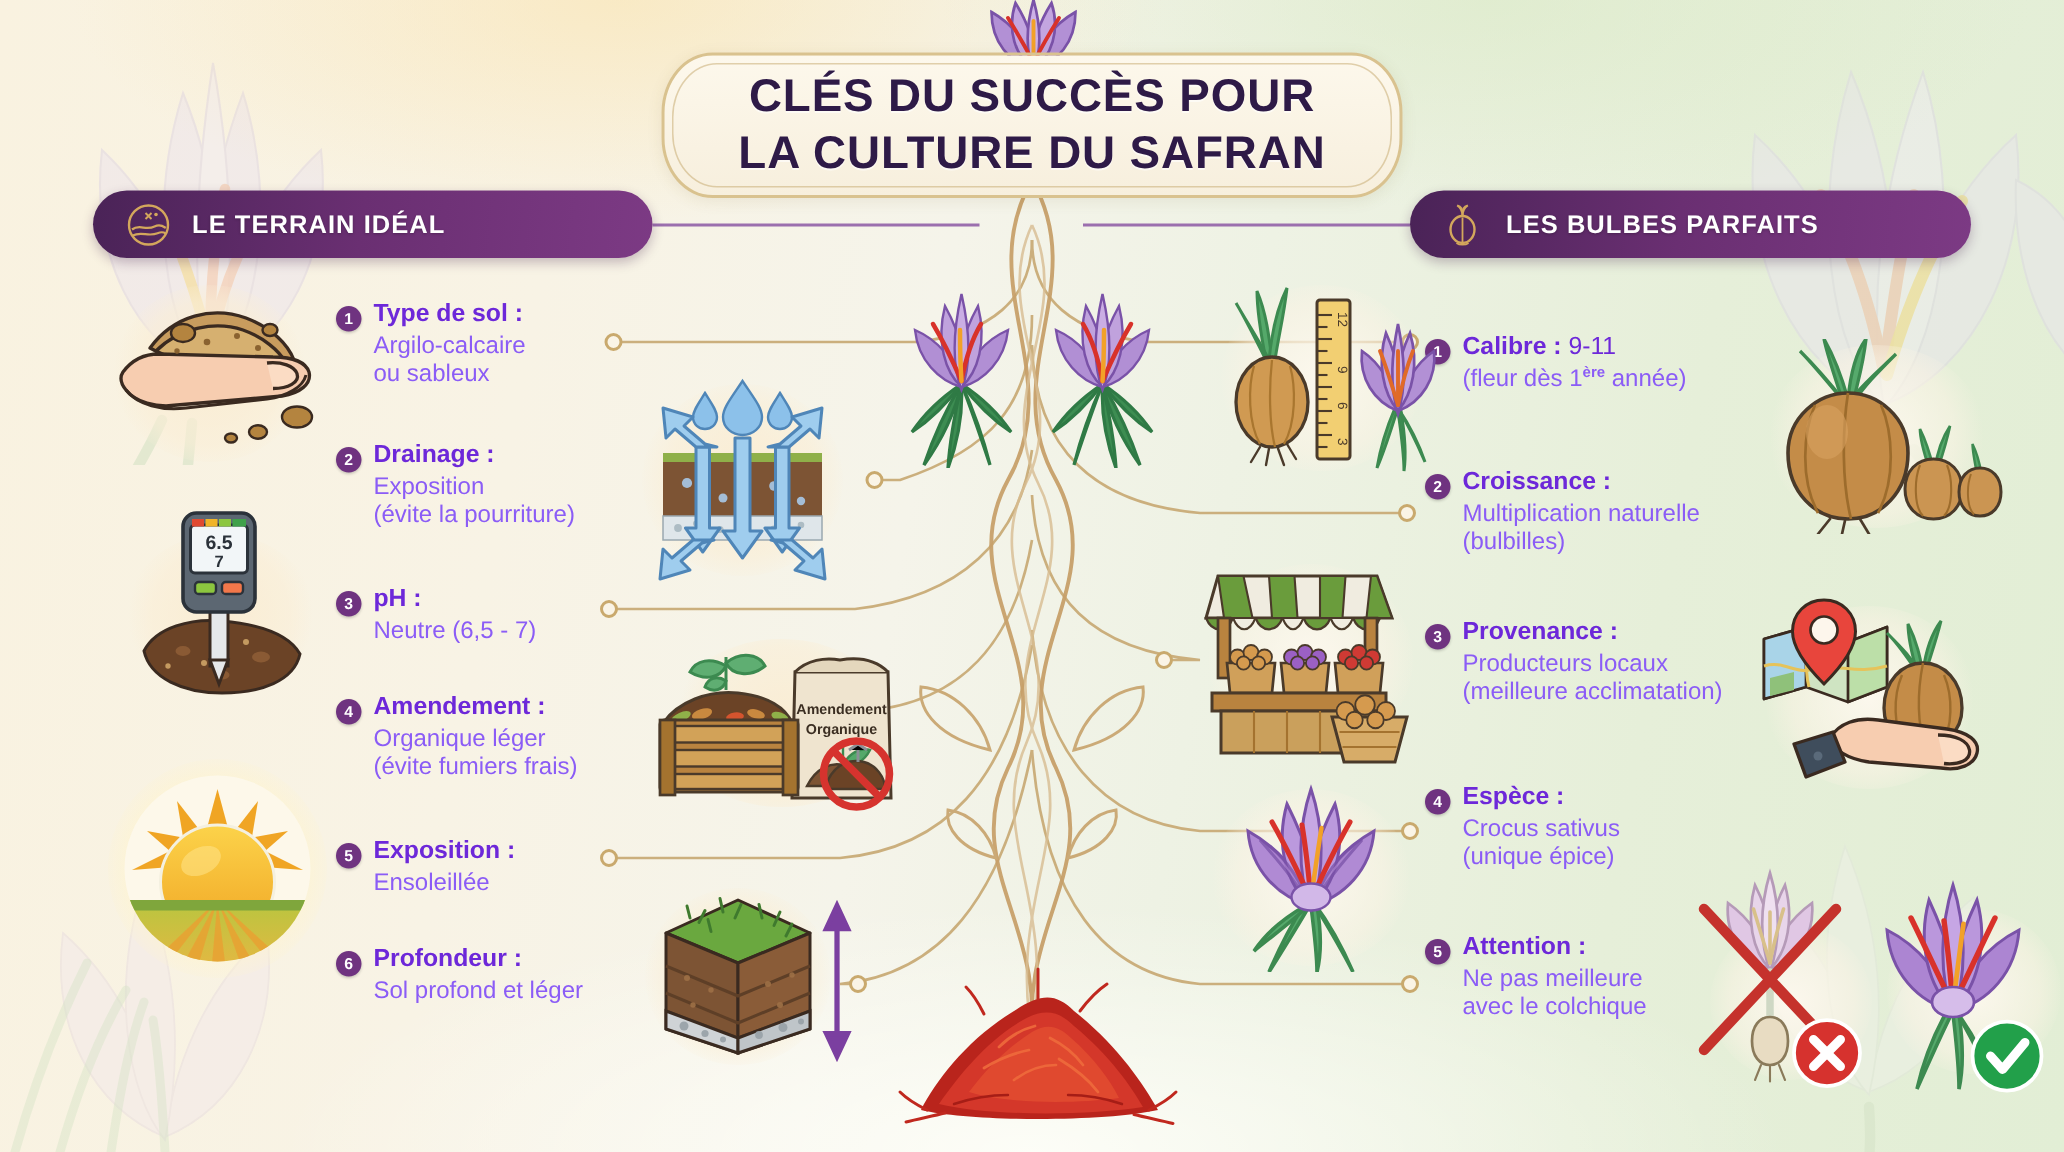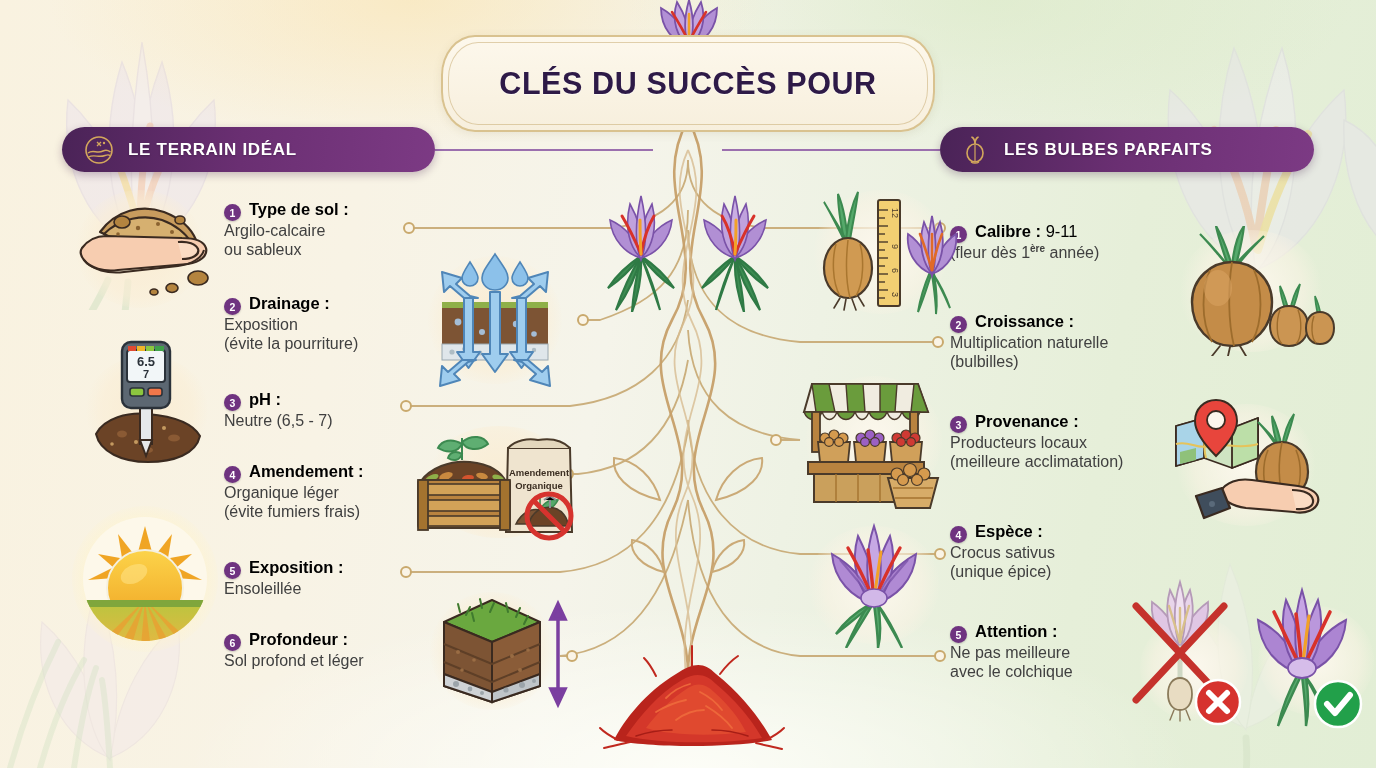--- a/index.html
+++ b/index.html
@@ -78,23 +78,23 @@
   #col-right{ left:950px; top:222px; width:232px; }
 
   .item{ position:absolute; }
   .item .row1{ display:flex; align-items:flex-start; gap:8px; }
   .num{
     flex:0 0 auto; width:17px; height:17px; border-radius:50%;
     background:#6f3380; color:#fff; font-size:10.5px; font-weight:bold;
     display:flex; align-items:center; justify-content:center;
     margin-top:4px; box-shadow:0 1px 2px rgba(0,0,0,.2);
   }
-  .ttl{ font-size:16.5px; font-weight:bold; color:#000000; line-height:1.16; }
+  .ttl{ font-size:16.5px; font-weight:bold; color:#6d28d9; line-height:1.16; }
   .ttl .val{ font-weight:normal; }
-  .sub{ font-size:16px; color:#404040; line-height:1.2; }
+  .sub{ font-size:16px; color:#8b5cf6; line-height:1.2;margin-left:25px; }
   #col-left .sub{ padding-left:0; }
 
   .supsm{ font-size:10px; vertical-align:super;font-weight:bold; }
 
   
   .leaders{ position:absolute; inset:0; pointer-events:none; }
 
   
   .ill{ position:absolute; }
   .halo{
@@ -301,20 +301,21 @@
       <path d="M70 42 C63 28 58 20 53 12"></path>
       <path d="M70 42 C77 28 82 20 87 12"></path>
     </g>
     <path d="M70 42 C70 30 70 22 70 14" stroke="#f2a128" stroke-width="2.6" fill="none" stroke-linecap="round"></path>
   </svg>
 
   <div class="title-wrap">
     <div class="title-plate"></div>
     <div class="title-txt">
       <span>CLÉS DU SUCCÈS POUR</span>
+      <span>LA CULTURE DU SAFRAN</span>
     </div>
   </div>
 
   <div class="banner-stub" style="left:435px;top:149px;width:218px;"></div>
   <div class="banner-stub" style="left:722px;top:149px;width:218px;"></div>
 
   <div class="banner" id="banner-left">
     <svg class="ico" viewBox="0 0 30 30">
       <circle cx="15" cy="15" r="13" fill="none" stroke="#d3a75c" stroke-width="1.6"></circle>
       <path d="M4 18 C9 14 13 19 19 16 C23 14 25 16 26.5 17" fill="none" stroke="#d3a75c" stroke-width="1.5"></path>
@@ -569,21 +570,21 @@
         <path d="M44 50 h9 v54 h7 l-11.5 16 l-11.5 -16 h7Z"></path>
         <path d="M97 50 h9 v54 h7 l-11.5 16 l-11.5 -16 h7Z"></path>
         <path d="M58 50 L44 50 L30 38 L24 44 L22 24 L42 30 L36 36 L50 48Z"></path>
         <path d="M92 50 L106 50 L120 38 L126 44 L128 24 L108 30 L114 36 L100 48Z"></path>
         <path d="M56 112 L42 112 L28 124 L22 118 L20 138 L40 132 L34 126 L48 114Z"></path>
         <path d="M94 112 L108 112 L122 124 L128 118 L130 138 L110 132 L116 126 L102 114Z"></path>
       </g>
     </svg>
   </div>
 
-  <div class="ill" style="left:412px;top:420px;width:180px;height:124px">
+  <div class="ill" style="left:434px;top:420px;width:180px;height:124px">
     <div class="halo" style="left:12px;top:6px;width:150px;height:112px"></div>
     <svg viewBox="0 0 180 124" style="position:absolute;inset:0;width:180px;height:124px">
 
       <path d="M96 28 L158 28 L160 112 L94 112Z" fill="#efe4cf" stroke="#4a3a2a" stroke-width="2"></path>
       <path d="M96 28 C104 20 116 18 126 20 C138 18 150 20 158 28" fill="#e4d7bd" stroke="#4a3a2a" stroke-width="2"></path>
       <text x="127" y="56" text-anchor="middle" font-family="Liberation Sans, sans-serif" font-size="9.5" font-weight="bold" fill="#3b2e22">Amendement</text>
       <text x="127" y="69" text-anchor="middle" font-family="Liberation Sans, sans-serif" font-size="9.5" font-weight="bold" fill="#3b2e22">Organique</text>
       <path d="M104 104 C110 92 120 88 128 90 C138 88 148 94 150 104Z" fill="#7d5434" stroke="#4a3a2a" stroke-width="1.6"></path>
       <g stroke="#3c8a50" stroke-width="1.6" fill="#55a96a">
         <path d="M128 90 C132 82 140 78 146 80 C142 88 134 92 128 90Z"></path>

